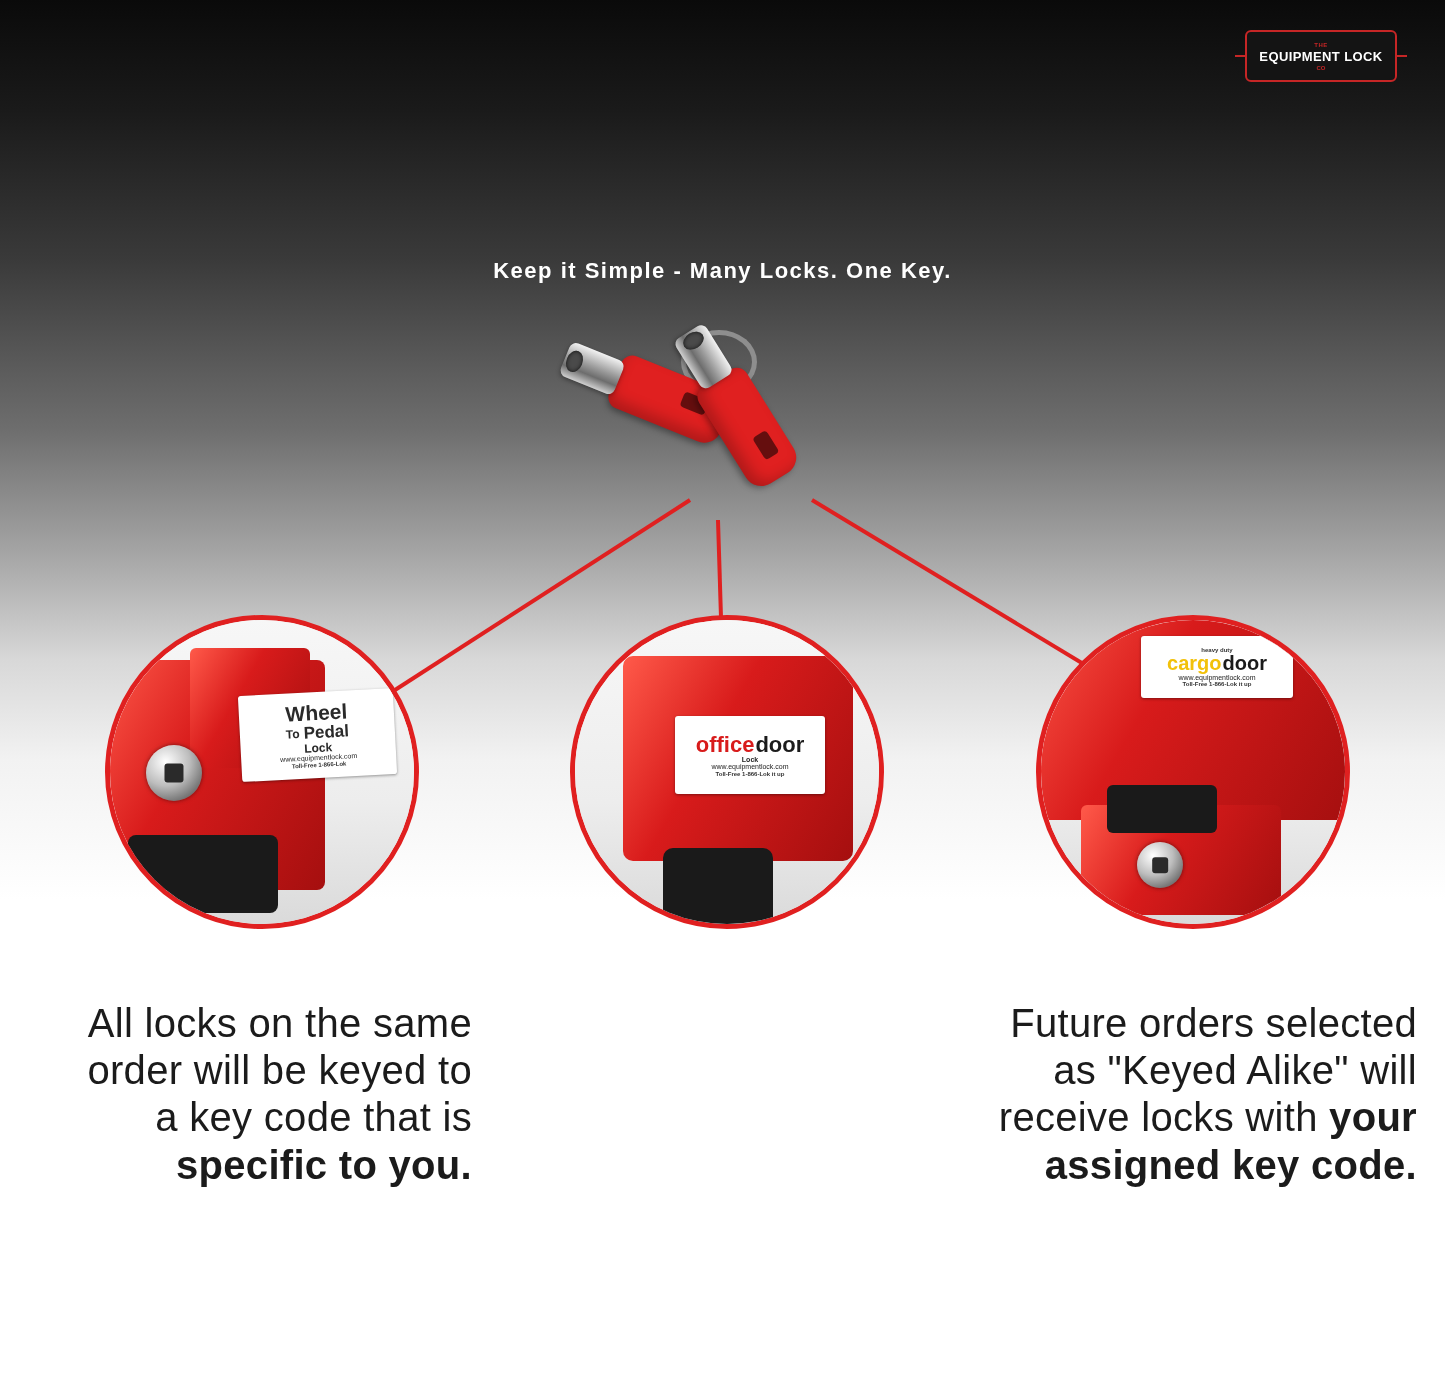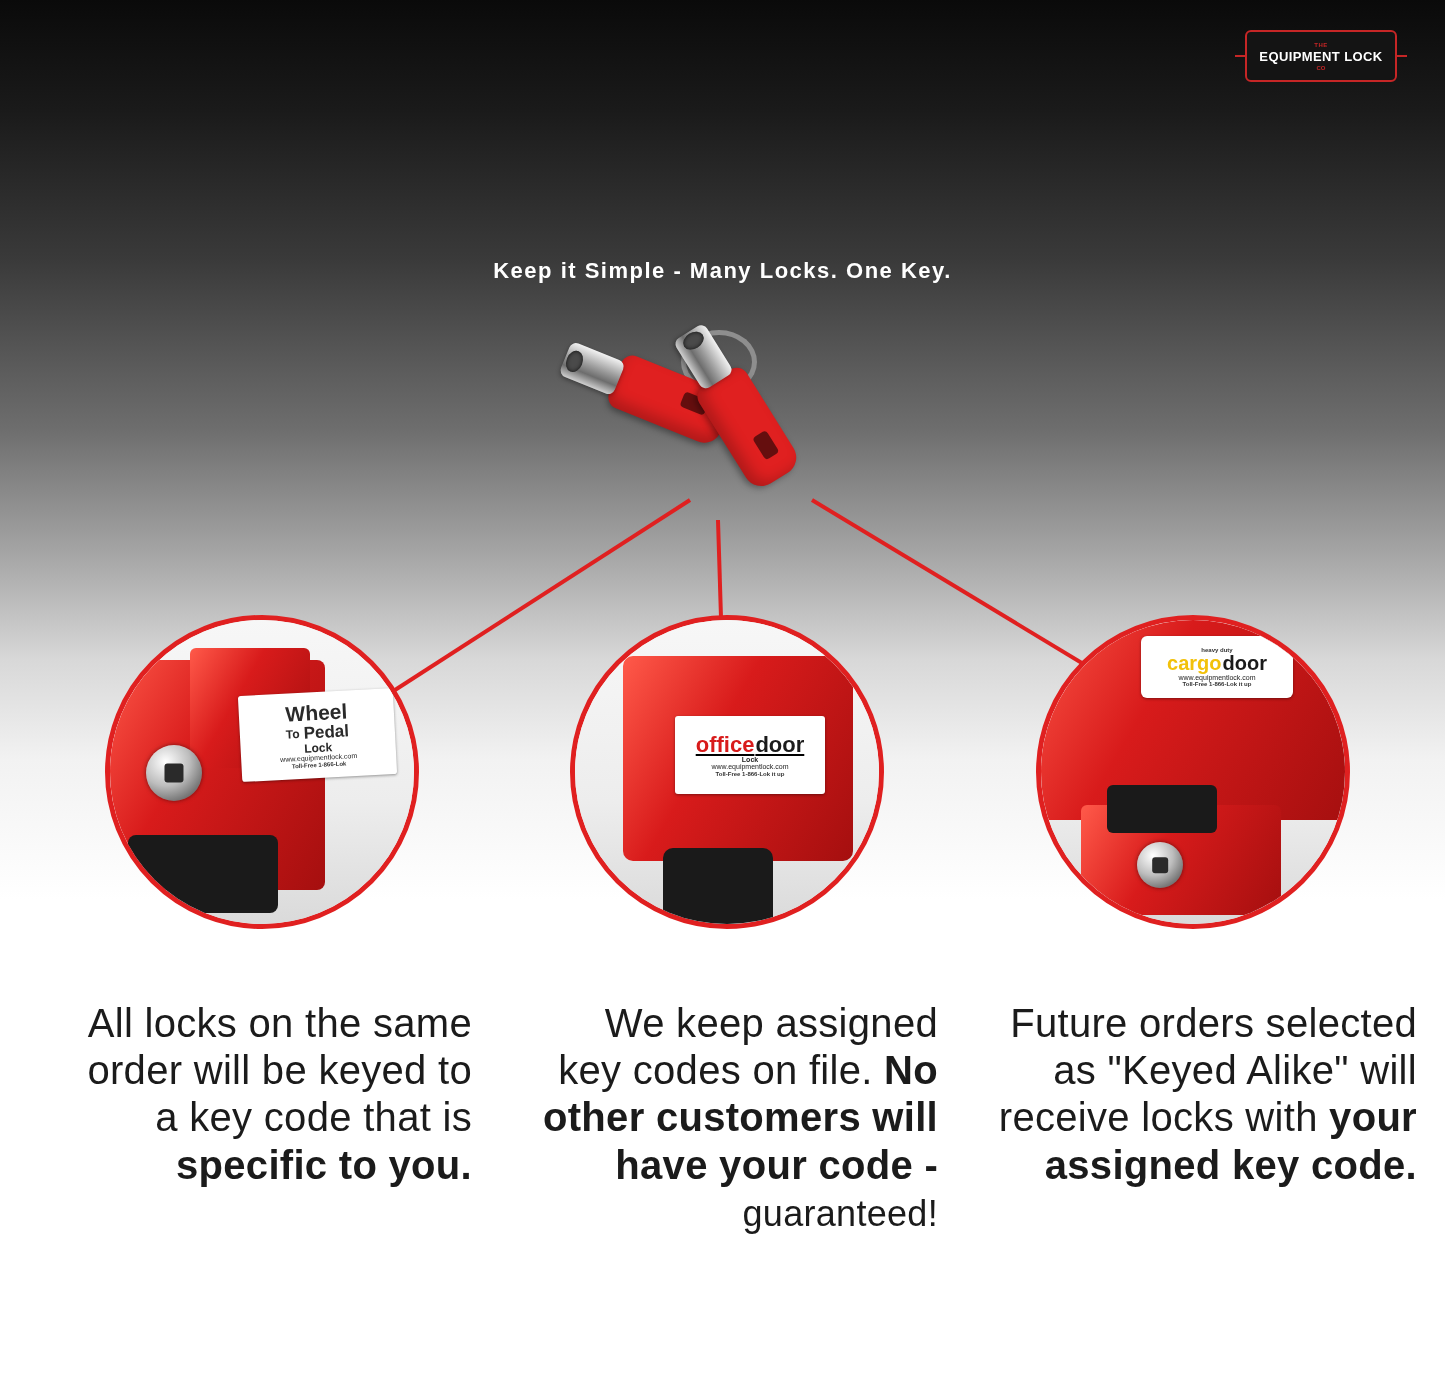--- a/index.html
+++ b/index.html
@@ -275,21 +275,20 @@
   .sticker2 .l1 { font-size: 22px; font-weight: bold; }
 
   
   .sticker3 {
     left: 100px;
     top: 16px;
     width: 152px;
     height: 62px;
     padding: 3px;
     box-sizing: border-box;
-    border-radius: 6px;
   }
   .sticker3 .l1 { font-size: 20px; font-weight: bold; }
 
   
   .cols {
     position: absolute;
     top: 990px;
     left: 0;
     width: 1445px;
     height: 400px;
@@ -358,21 +357,21 @@
       <div class="s-small">www.equipmentlock.com</div>
       <div class="s-tiny">Toll-Free 1-866-Lok</div>
     </div>
   </div>
 
   <div class="circle c2">
     <div class="photo-bg"></div>
     <div class="lockbody" style="left:48px; top:36px; width:230px; height:205px; border-radius:10px;"></div>
     <div class="blackpart" style="left:88px; top:228px; width:110px; height:90px; border-radius:10px;"></div>
     <div class="sticker sticker2">
-      <div style="display:flex; align-items:flex-end; gap:1px;text-decoration:underline;">
+      <div style="display:flex; align-items:flex-end; gap:1px;">
         <span class="l1 s-red">office</span>
         <span class="l1" style="color:#1b1b1b;">door</span>
       </div>
       <div class="s-small" style="font-weight:bold;">Lock</div>
       <div class="s-small">www.equipmentlock.com</div>
       <div class="s-tiny">Toll-Free 1-866-Lok it up</div>
     </div>
   </div>
 
   <div class="circle c3">
@@ -389,21 +388,18 @@
       </div>
       <div class="s-small">www.equipmentlock.com</div>
       <div class="s-tiny">Toll-Free 1-866-Lok it up</div>
     </div>
   </div>
 
   <div class="cols">
     <div class="col col-1">
       <span>All locks on the same order will be keyed to a key code that is </span><b>specific to you.</b>
     </div>
-    <div class="col col-2">
-      <span>We keep assigned key codes on file. </span><b>No other customers will have your code -</b><span class="small-line"> guaranteed!</span>
-    </div>
     <div class="col col-3">
       <span>Future orders selected as "Keyed Alike" will receive locks with </span><b>your assigned key code.</b>
     </div>
   </div>
 
 </div>
 
 </body></html>

